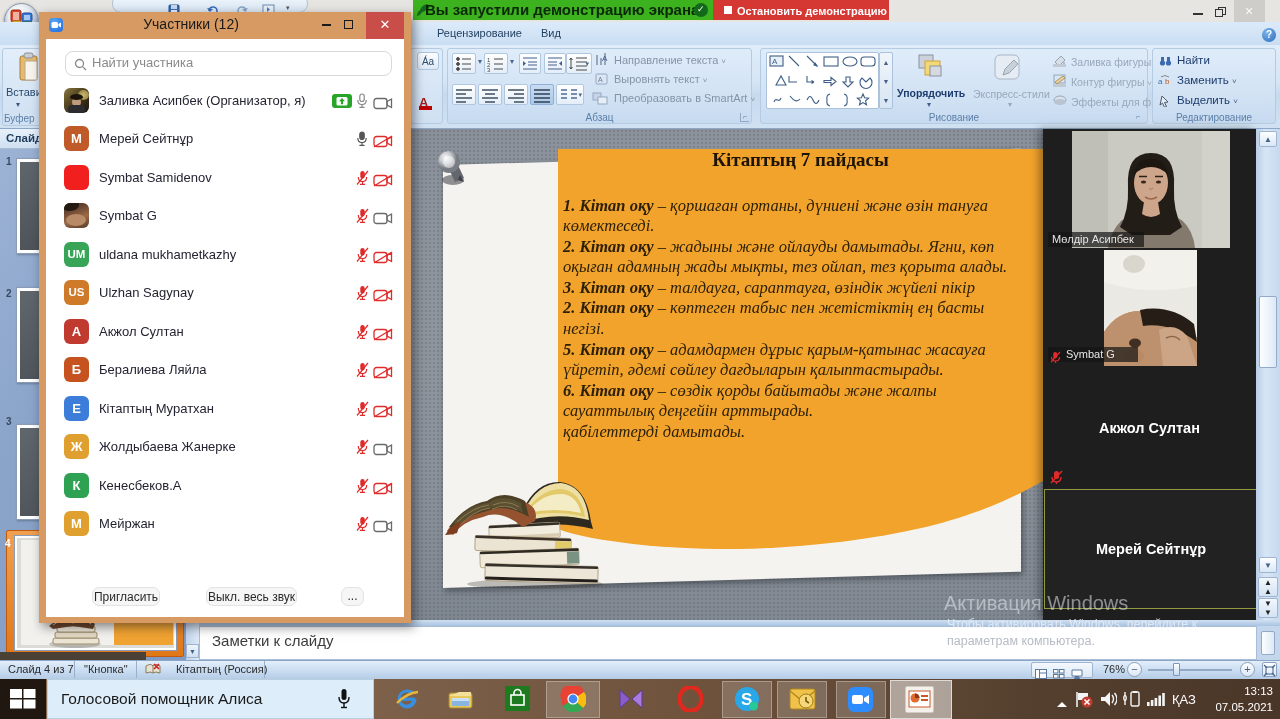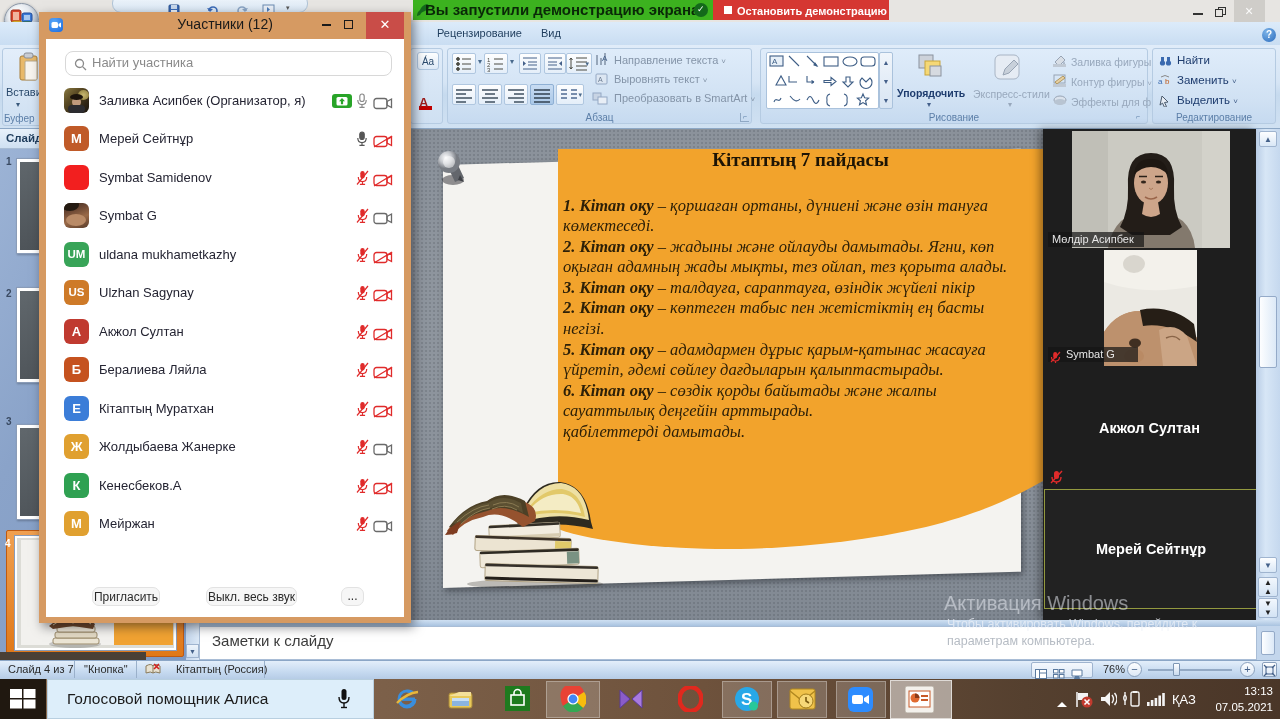--- a/index.html
+++ b/index.html
@@ -529,21 +529,21 @@
 <div class="abs" style="left:0;top:679px;width:46px;height:40px;background:#201810"></div>
 <div class="abs" style="left:10px;top:689px;width:26px;height:20px"><svg width="26" height="20">
           <g fill="#fff">
             <rect x="0" y="0" width="12" height="9"></rect>
             <rect x="13.5" y="0" width="12" height="9"></rect>
             <rect x="0" y="10.5" width="12" height="9"></rect>
             <rect x="13.5" y="10.5" width="12" height="9"></rect>
           </g>
         </svg></div>
 <div class="abs" style="left:47px;top:679px;width:327px;height:40px;background:#ddeefa;border:1px solid #b8cfe0"></div>
-<div class="abs" style="left:67px;top:690px;width:260px;height:18px;font-size:15.5px;color:#1a1a1a">Голосовой помощник Алиса</div>
+<div class="abs" style="left:61px;top:690px;width:260px;height:18px;font-size:15.5px;color:#1a1a1a">Голосовой помощник Алиса</div>
 <div class="abs" style="left:337px;top:687px;width:14px;height:24px"><svg width="14" height="24">
           <rect x="4.5" y="2" width="5" height="11" rx="2.5" fill="#111"></rect>
           <path d="M2,10 q0,6 5,6 q5,0 5,-6" stroke="#111" stroke-width="1.4" fill="none"></path>
           <line x1="7" y1="16" x2="7" y2="20" stroke="#111" stroke-width="1.4"></line>
           <line x1="4" y1="20.5" x2="10" y2="20.5" stroke="#111" stroke-width="1.4"></line>
         </svg></div>
 <div id="taskicons">
 
 <div class="abs" style="left:394px;top:686px;width:26px;height:26px"><svg width="26" height="26">
             <path d="M13,3.5 a9.5,9.5 0 1,0 9.5,9.5 h-4 a6,6 0 1,1 -1.8,-4.8 l2.9,-2.9 a9.4,9.4 0 0,0 -6.6,-1.8z" fill="#3a8edc"></path>
@@ -652,21 +652,21 @@
 <div class="abs" style="left:947px;top:617px;width:336px;height:15px;font-size:12.5px;color:rgba(238,242,248,.75);white-space:nowrap">Чтобы активировать Windows, перейдите к</div>
 <div class="abs" style="left:947px;top:634px;width:336px;height:15px;font-size:12.5px;color:#b6bcc4;white-space:nowrap">параметрам компьютера.</div>
 
 <div id="zoompanel">
 <div class="abs" style="left:39px;top:12px;width:372px;height:611px;background:#d69a62;box-shadow:3px 4px 10px rgba(20,20,25,.5)"></div>
 
 <div class="abs" style="left:49px;top:18px;width:14px;height:14px;border-radius:4px;background:radial-gradient(circle at 35% 30%,#5aa8f8,#1a6ae0);"><svg width="14" height="14">
           <rect x="2.5" y="4" width="6.5" height="6" rx="1.5" fill="#fff"></rect>
           <path d="M9.5,6 l2.5,-1.5 v5 l-2.5,-1.5z" fill="#fff"></path>
         </svg></div>
-<div class="abs" style="left:39px;top:16px;width:372px;height:18px;text-align:center;font-size:14px;color:#1a1a1a">Участники (12)</div>
+<div class="abs" style="left:39px;top:16px;width:304px;height:18px;text-align:center;font-size:14px;color:#1a1a1a">Участники (12)</div>
 <div class="abs" style="left:322px;top:24px;width:9px;height:2px;background:#1a1a1a"></div>
 <div class="abs" style="left:344px;top:20px;width:9px;height:9px;border:1.4px solid #1a1a1a;background:transparent"></div>
 <div class="abs" style="left:366px;top:12px;width:38px;height:27px;background:#c94d48"></div>
 <div class="abs" style="left:366px;top:16px;width:38px;height:18px;color:#fff;font-size:13px;text-align:center;line-height:18px">✕</div>
 
 <div class="abs" style="left:46px;top:39px;width:358px;height:578px;background:#fff"></div>
 
 <div class="abs" style="left:65px;top:51px;width:327px;height:25px;border:1px solid #d8d8d8;border-radius:8px;background:#fff"></div>
 <div class="abs" style="left:74px;top:57px;width:13px;height:13px"><svg width="13" height="13">
           <circle cx="5.5" cy="5.5" r="4" fill="none" stroke="#8a8a8a" stroke-width="1.3"></circle>

